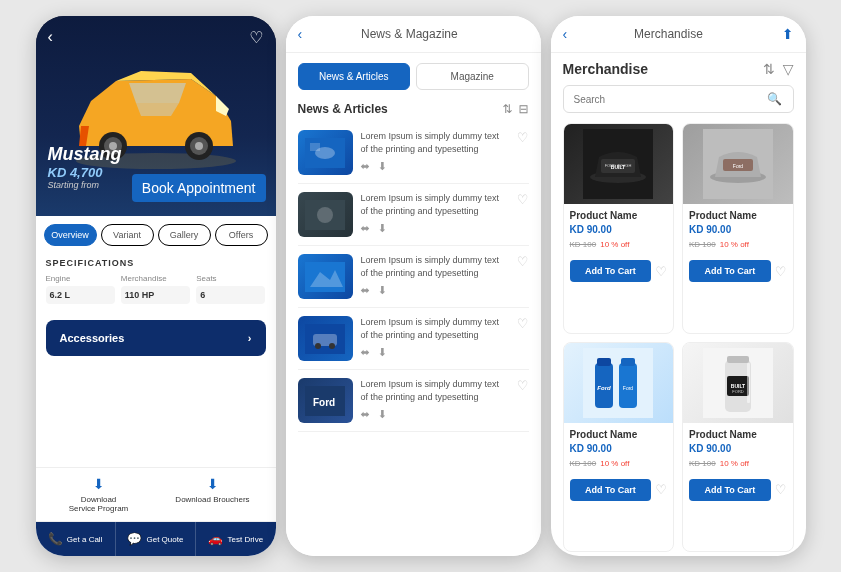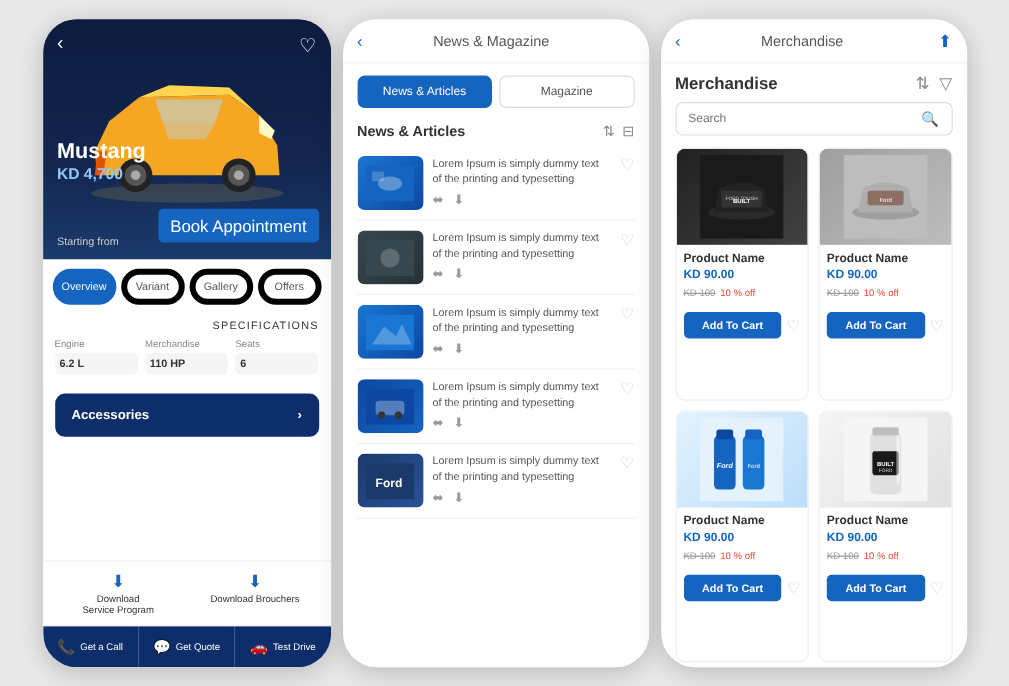--- a/index.html
+++ b/index.html
@@ -46,37 +46,37 @@
     .back-arrow-car {
       position: absolute;
       top: 12px;
       left: 12px;
       color: white;
       font-size: 16px;
       z-index: 10;
     }
     .car-info {
       position: absolute;
-      bottom: 10px;
+      bottom: 26px;
       left: 12px;
       color: white;
+      font-style: italic;
     }
     .car-name {
       font-size: 18px;
       font-weight: 700;
     }
     .car-price {
       font-size: 13px;
       font-weight: 600;
       color: #90caf9;
     }
     .car-starting {
       font-size: 9px;
       color: #ccc;
-      margin-top: 44px;
     }
     .book-btn {
       position: absolute;
       bottom: 14px;
       right: 10px;
       background: #1565c0;
       color: white;
       border: none;
       border-radius: 4px;
       padding: 6px 10px;
@@ -95,40 +95,39 @@
       padding: 8px 8px 4px;
       gap: 4px;
       background: #fff;
     }
     .car-tab {
       flex: 1;
       padding: 5px 2px;
       border-radius: 16px;
       font-size: 9px;
       text-align: center;
-      border: 5px solid #000000;
+      border: 1px solid #000000;
       cursor: pointer;
       color: #555;
     }
     .car-tab.active {
       background: #1565c0;
       color: white;
       border-color: #1565c0;
     }
     .specs-section {
       padding: 8px 10px;
       background: #fff;
     }
     .specs-title {
       font-size: 9px;
-      font-weight: 400;
+      font-weight: 700;
       color: #333;
       letter-spacing: 1px;
       margin-bottom: 6px;
-      text-align: right;
     }
     .specs-grid {
       display: flex;
       gap: 6px;
     }
     .spec-item {
       flex: 1;
     }
     .spec-label {
       font-size: 8px;

